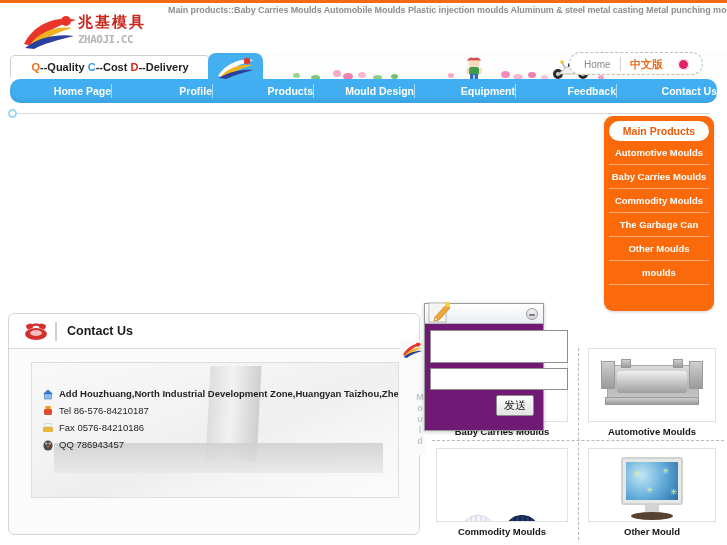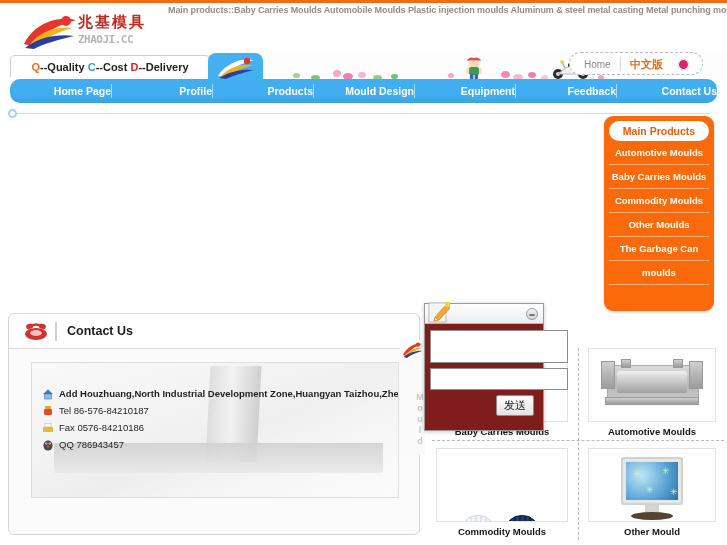--- a/index.html
+++ b/index.html
@@ -266,21 +266,21 @@
   .mp-core {
     position:absolute; left:16px; top:14px; width:70px; height:22px;
     background:linear-gradient(180deg,#f0f0f0,#9f9f9f);
     border-radius:3px;
   }
   .mp-blk { position:absolute; background:linear-gradient(180deg,#cfcfcf,#9b9b9b); border:1px solid #9a9a9a; }
 
   
   .popup {
     position:absolute; left:424px; top:303px; width:120px; height:128px;
-    background:#7f1d1d; border:1px solid #9a9a9a; z-index:30;
+    background:#701a75; border:1px solid #9a9a9a; z-index:30;
     box-shadow:0 1px 4px rgba(0,0,0,.22);
   }
   .popup-head {
     position:relative; height:20px;
     background:linear-gradient(180deg,#ffffff,#e9eef3);
     border-bottom:1px solid #b8b8b8;
   }
   .popup-icon {
     position:absolute; left:2px; top:-3px; width:26px; height:24px;
   }
@@ -401,22 +401,22 @@
   </div>
 
   <div class="under-line"></div>
   <div class="under-dot"></div>
 
   <div class="sidebar">
     <div class="sb-head">Main Products</div>
     <div class="sb-item">Automotive Moulds</div>
     <div class="sb-item">Baby Carries Moulds</div>
     <div class="sb-item">Commodity Moulds</div>
+    <div class="sb-item">The Garbage Can</div>
     <div class="sb-item">Other Moulds</div>
-    <div class="sb-item">The Garbage Can</div>
     <div class="sb-item">moulds</div>
   </div>
 
   <div class="contact-panel">
     <div class="cp-head">
       <svg class="phone-icon" viewBox="0 0 26 20">
         <ellipse cx="13" cy="13" rx="11" ry="6" fill="#d32f2f"></ellipse>
         <ellipse cx="13" cy="12" rx="6" ry="3" fill="#f1bcbc"></ellipse>
         <rect x="3" y="3" width="7" height="5" rx="2.5" fill="#d32f2f" transform="rotate(-18 6 5)"></rect>
         <rect x="16" y="3" width="7" height="5" rx="2.5" fill="#d32f2f" transform="rotate(18 20 5)"></rect>

